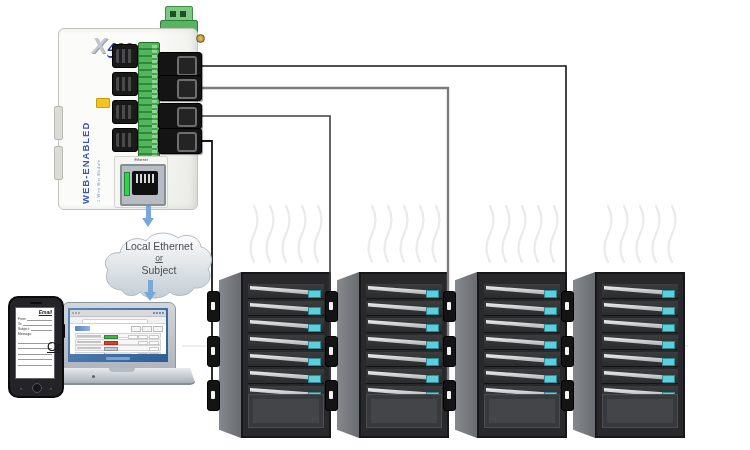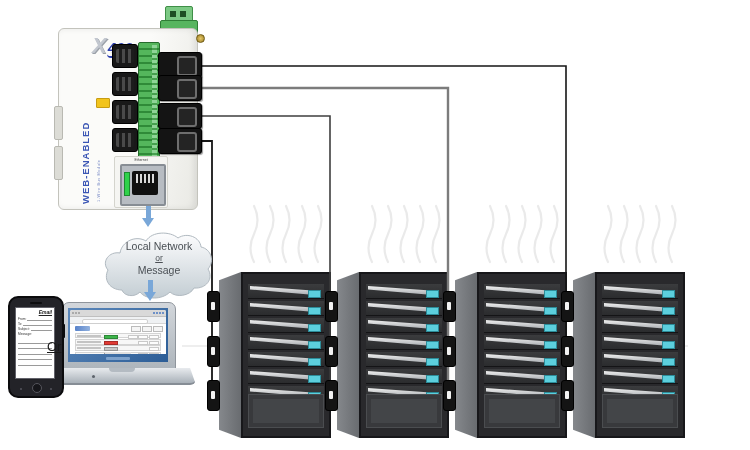--- a/index.html
+++ b/index.html
@@ -414,23 +414,23 @@
         <stop offset="0" stop-color="#fdfdfe"></stop>
           <stop offset="1" stop-color="#c3cdd3"></stop>
       </linearGradient>
     </defs>
     <path d="M 22 68 C 10 68 3 58 8 48 C 1 40 9 29 20 31 C 22 19 36 13 46 19
              C 52 9 70 9 78 16 C 87 10 100 15 101 25 C 111 27 115 39 108 47
              C 114 57 106 67 94 66 C 90 74 76 76 70 70 C 62 78 46 78 40 70
              C 34 76 24 74 22 68 Z" fill="url(#cg)" stroke="#b0b9c0" stroke-width="1"></path>
   </svg>
   <div class="cloud-text">
-    <span class="l1">Local Network</span>
+    <span class="l1">Local Ethernet</span>
     <span class="l2">or</span>
-    <span class="l3">Message</span>
+    <span class="l3">Subject</span>
   </div>
 
   <div class="laptop">
     <div class="lcd">
       <div class="lcd-in">
         <div class="browser">
           <div class="titlebar">
             <span class="dot" style="left:2px"></span>
             <span class="dot" style="left:5px"></span>
             <span class="dot" style="left:8px"></span>

